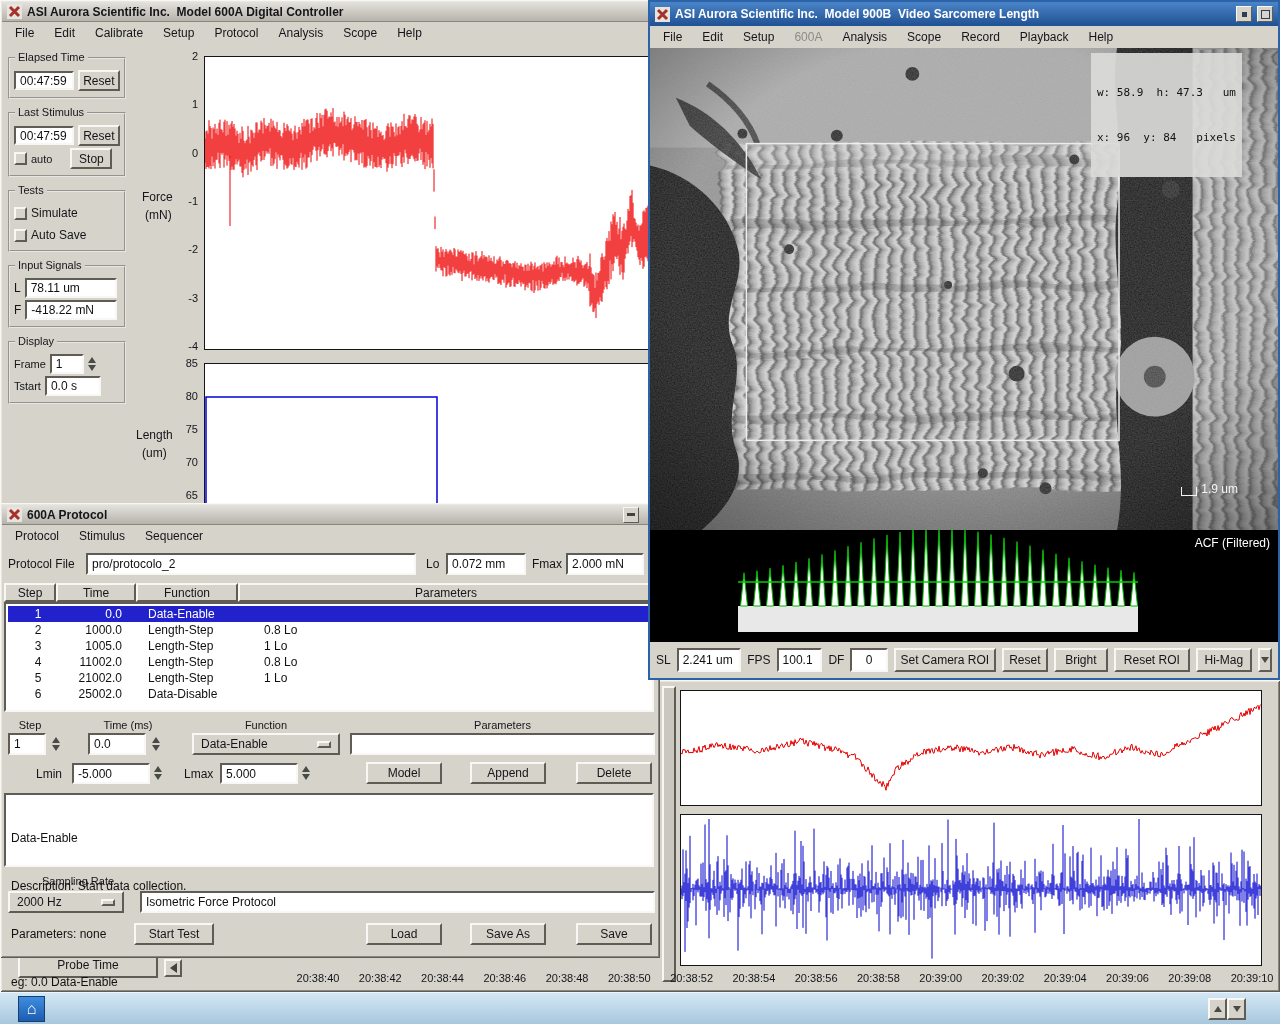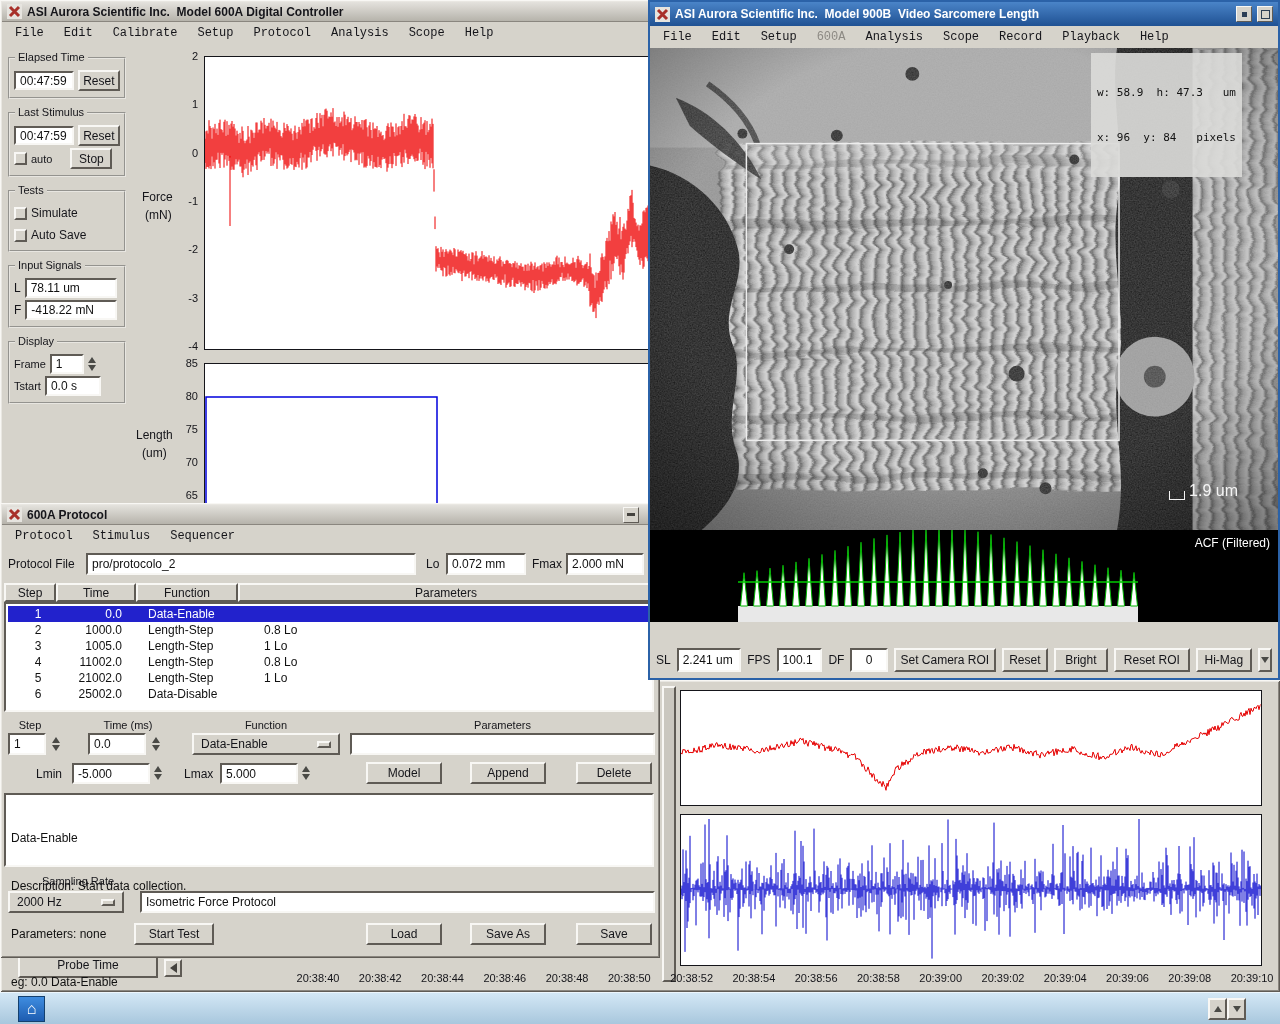--- a/index.html
+++ b/index.html
@@ -6,21 +6,21 @@
 html,body{width:1280px;height:1024px;overflow:hidden;font-family:"Liberation Sans",sans-serif;background:#8ea0ac;}
 #desktop{position:relative;width:1280px;height:1024px;background:#8ea0ac;overflow:hidden;}
 .win{position:absolute;background:#d6d3cb;box-shadow:inset 1px 1px 0 #f8f7f4,inset -1px -1px 0 #5f5b55,inset 2px 2px 0 #e9e7e2,inset -2px -2px 0 #8a867f;}
 .titlebar{position:absolute;left:2px;right:2px;top:2px;height:20px;display:flex;align-items:center;gap:5px;padding:0 5px;background:linear-gradient(#e4e2dd,#b6b3ab);border-bottom:1px solid #8a867f;font-size:12px;font-weight:bold;color:#15151a;}
 .titlebar .tt{white-space:pre;overflow:hidden;}
 .appicon{width:15px;height:15px;flex:0 0 auto;}
 .tbtn{width:16px;height:16px;background:#d6d3cb;border:1px solid;border-color:#f8f7f4 #5f5b55 #5f5b55 #f8f7f4;display:flex;align-items:center;justify-content:center;flex:0 0 auto;}
 .tbtn .dash{width:8px;height:3px;background:#44423e;}
 .tbtn .sqs{width:5px;height:5px;background:#2c3e55;}
 .tbtn .sql{width:9px;height:9px;border:1px solid #2c3e55;}
-.menubar{position:absolute;left:2px;right:2px;top:22px;height:22px;display:flex;align-items:center;padding:0 3px;font-size:12px;background:#d6d3cb;color:#15151a;font-family:Liberation Mono, monospace;}
+.menubar{position:absolute;left:2px;right:2px;top:22px;height:22px;display:flex;align-items:center;padding:0 3px;font-size:12px;background:#d6d3cb;color:#15151a;}
 .mi{padding:3px 10px 4px;cursor:default;}
 .mi.dis{color:#8d8a84;}
 .inset{border:2px solid;border-color:#5f5b55 #f8f7f4 #f8f7f4 #5f5b55;background:#fff;font-size:12px;display:flex;align-items:center;padding:0 4px;white-space:pre;color:#111;}
 .btn{border:2px solid;border-color:#f8f7f4 #5f5b55 #5f5b55 #f8f7f4;background:#d6d3cb;font-size:12px;display:flex;align-items:center;justify-content:center;cursor:default;color:#15151a;}
 .lbl{font-size:11px;color:#15151a;}
 .lbl12{font-size:12px;color:#15151a;}
 .grp{position:relative;border:2px groove #e8e6e1;margin:13px 6px 0;padding:9px 4px 4px;}
 .grp .glabel{position:absolute;top:-8px;left:5px;background:#d6d3cb;padding:0 3px;font-size:11px;color:#15151a;}
 .grow{display:flex;align-items:center;gap:4px;margin:2px 0;}
 .cb{width:13px;height:13px;flex:0 0 auto;border:2px solid;border-color:#f8f7f4 #5f5b55 #5f5b55 #f8f7f4;background:#d6d3cb;}
@@ -41,24 +41,24 @@
 .tcell{position:absolute;top:1px;white-space:pre;}
 .omenu{position:absolute;border:2px solid;border-color:#f8f7f4 #5f5b55 #5f5b55 #f8f7f4;background:#d6d3cb;display:flex;align-items:center;padding:0 7px;font-size:12px;color:#15151a;}
 .omenu .ind{margin-left:auto;width:14px;height:7px;border:2px solid;border-color:#f8f7f4 #5f5b55 #5f5b55 #f8f7f4;background:#d6d3cb;}
 #winproto{left:0;top:503px;width:660px;height:455px;z-index:3;}
 #winproto .abs{position:absolute;}
 
 #win900b{left:648px;top:0;width:632px;height:680px;z-index:4;background:#d6d3cb;border:2px solid #2b62a8;box-shadow:none;}
 #win900b .titlebar{left:0;right:0;top:0;height:24px;background:linear-gradient(#4a84c8,#1f5193);color:#fff;border-bottom:none;}
 #win900b .menubar{left:0;right:0;top:24px;}
 #video{position:absolute;left:0;top:46px;width:628px;height:482px;background:#888;overflow:hidden;}
-#acf{position:absolute;left:0;top:528px;width:628px;height:92px;background:#000;overflow:hidden;}
+#acf{position:absolute;left:0;top:528px;width:628px;height:112px;background:#000;overflow:hidden;}
 #ctl900{position:absolute;left:0;top:640px;width:628px;height:36px;display:flex;align-items:center;gap:6px;padding:0 6px;background:#d6d3cb;}
 .ovl{position:absolute;right:36px;top:5px;background:rgba(218,218,216,0.92);color:#111;font-family:"DejaVu Sans Mono",monospace;font-size:11px;line-height:15px;padding:2px 6px;white-space:pre;}
-.scalebar{position:absolute;right:40px;top:434px;color:#f4f4f4;font-size:16px;display:flex;align-items:flex-end;gap:4px;}
+.scalebar{position:absolute;right:40px;top:434px;color:#f4f4f4;font-size:12px;display:flex;align-items:flex-end;gap:4px;}
 .scaleline{display:inline-block;width:16px;height:9px;border-left:1px solid #f4f4f4;border-right:1px solid #f4f4f4;border-bottom:1px solid #f4f4f4;}
 #acfLabel{position:absolute;right:8px;top:6px;color:#fff;font-size:12px;}
 
 #winscope{left:0;top:680px;width:1280px;height:312px;z-index:2;}
 #timeAxis{position:absolute;left:0;top:292px;right:0;height:15px;padding-left:16px;}
 .tlabel{position:absolute;width:68px;text-align:center;font-size:11px;color:#15151a;top:0;}
 #vdiv{position:absolute;left:662px;top:6px;width:14px;height:296px;border:2px solid;border-color:#f8f7f4 #5f5b55 #5f5b55 #f8f7f4;background:#cac7bf;}
 #probeBtn{position:absolute;left:18px;top:272px;width:140px;height:26px;}
 #probeArrow{position:absolute;left:164px;top:279px;width:18px;height:18px;}
 #probeArrow i{width:0;height:0;border-top:5px solid transparent;border-bottom:5px solid transparent;border-right:7px solid #44423e;}

